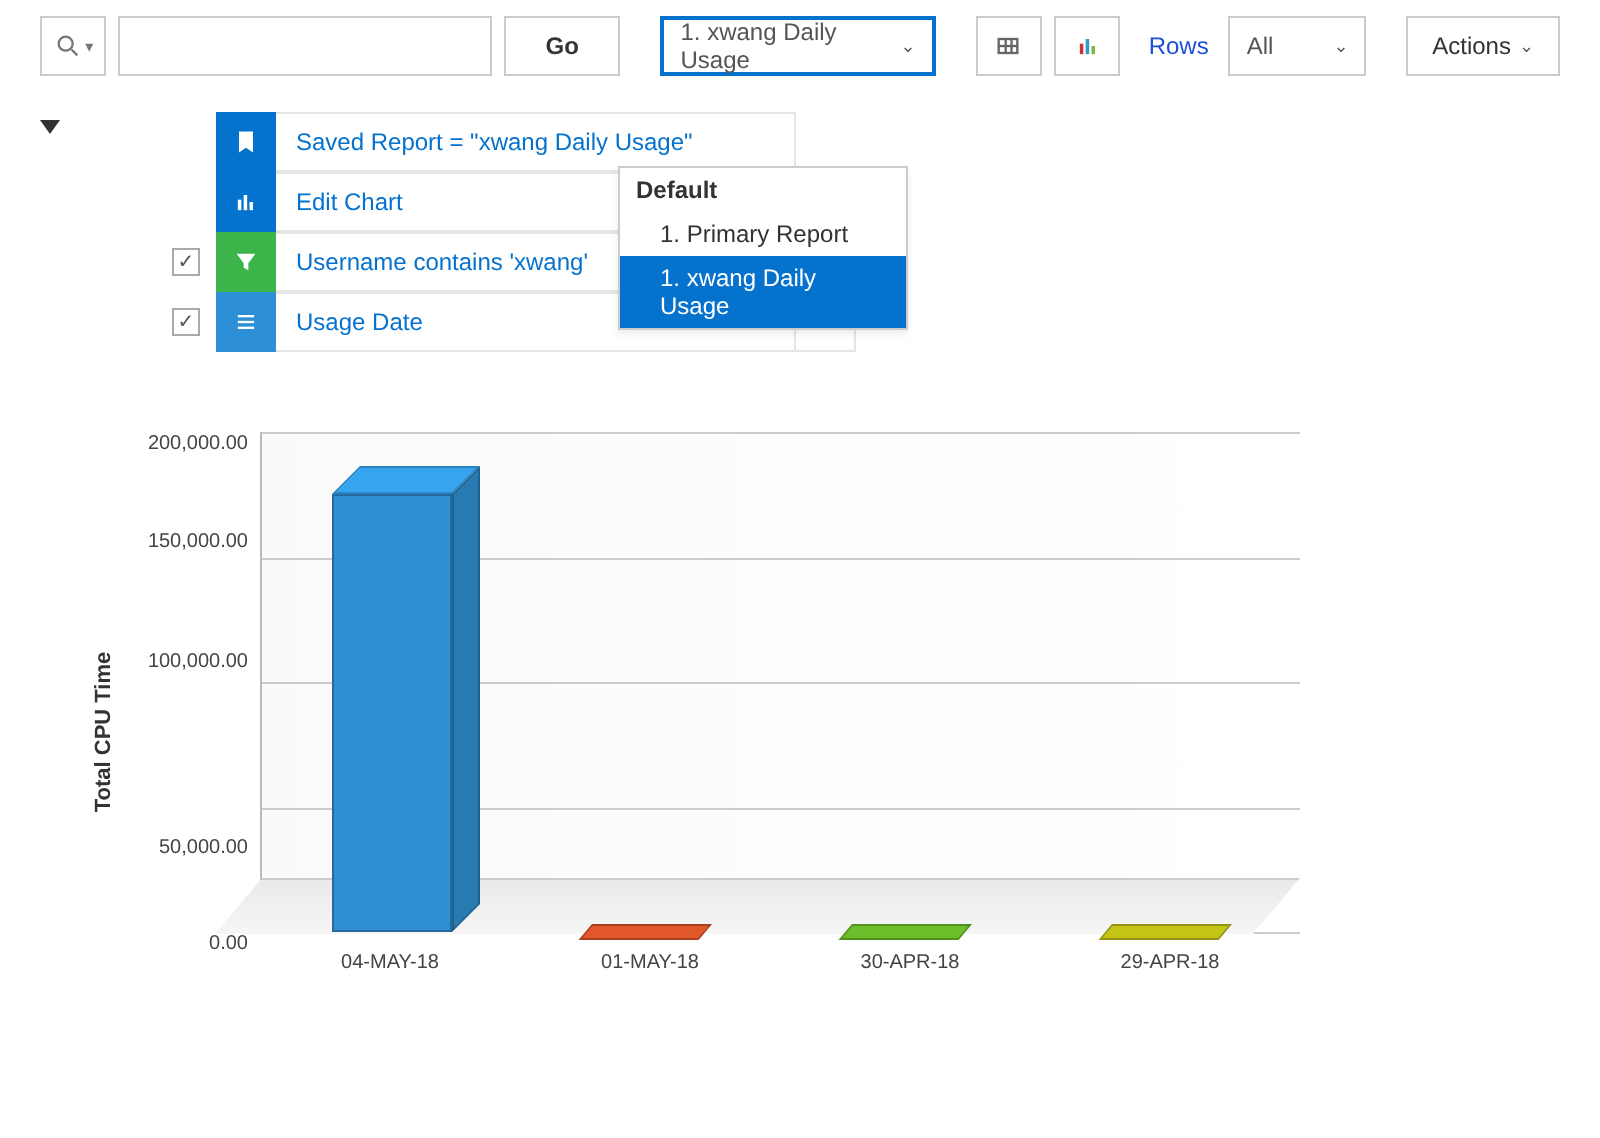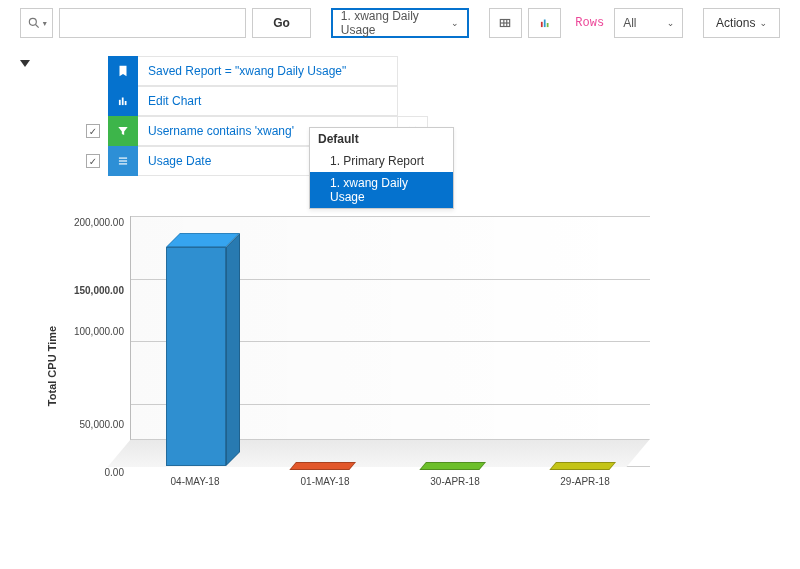--- a/index.html
+++ b/index.html
@@ -53,21 +53,20 @@
   .actions-btn { padding: 0 12px; }
   .dropdown-panel {
     position: absolute;
     top: 37px; 
     left: 309px;
     width: 145px;
     border: 1px solid #ccc;
     background: #fff;
     z-index: 10;
     box-shadow: 0 2px 4px rgba(0,0,0,0.08);
-    margin-top: 44px;
   }
   .dropdown-panel .group-label {
     font-weight: bold;
     padding: 4px 8px;
   }
   .dropdown-panel .item {
     padding: 4px 8px 4px 20px;
     cursor: pointer;
   }
   .dropdown-panel .item.highlight {
@@ -204,21 +203,21 @@
     transform-origin: top left;
     filter: brightness(0.85);
     border:1px solid rgba(0,0,0,0.2);
   }
   .bar3d.flat .front {
     height: 8px;
     bottom: -4px;
     transform: skewX(-40deg);
     transform-origin: top left;
   }
-  .rows-label { padding:0 4px 0 8px; color:#ec4899; display:flex; align-items:center;font-family:Liberation Mono, monospace;}
+  .rows-label { padding:0 4px 0 8px; color:#1d4ed8; display:flex; align-items:center;}
   svg.icon { width:14px; height:14px; }
 </style>
 </head>
 <body>
 
 <div class="toolbar">
   <div class="btn-icon">
     <svg class="icon" viewBox="0 0 24 24" fill="none" stroke="#777" stroke-width="2">
         <circle cx="10" cy="10" r="6"></circle>
         <line x1="15" y1="15" x2="20" y2="20"></line>
@@ -338,21 +337,21 @@
 </div>
 
 <div class="chart-area">
   <div class="y-axis-title">Total CPU Time</div>
   <div class="x-axis-title">Date</div>
 
   <div class="y-ticks" id="y-ticks">
       <div class="y-tick" style="bottom: -6px;">0.00</div>
       <div class="y-tick" style="bottom: 42px;">50,000.00</div>
       <div class="y-tick" style="bottom: 135px;">100,000.00</div>
-      <div class="y-tick" style="bottom: 176px; font-weight: bold;">150,000.00</div>
+      <div class="y-tick" style="bottom: 195px;">150,000.00</div>
       <div class="y-tick" style="bottom: 244px;">200,000.00</div>
     </div>
 
   <div class="plot" id="plot">
     <div class="back-wall"></div>
     <div id="gridlines">
         <div class="gridline" style="top: 250px;"></div>
         <div class="gridline" style="top: 187.5px;"></div>
         <div class="gridline" style="top: 125px;"></div>
         <div class="gridline" style="top: 62.5px;"></div>

